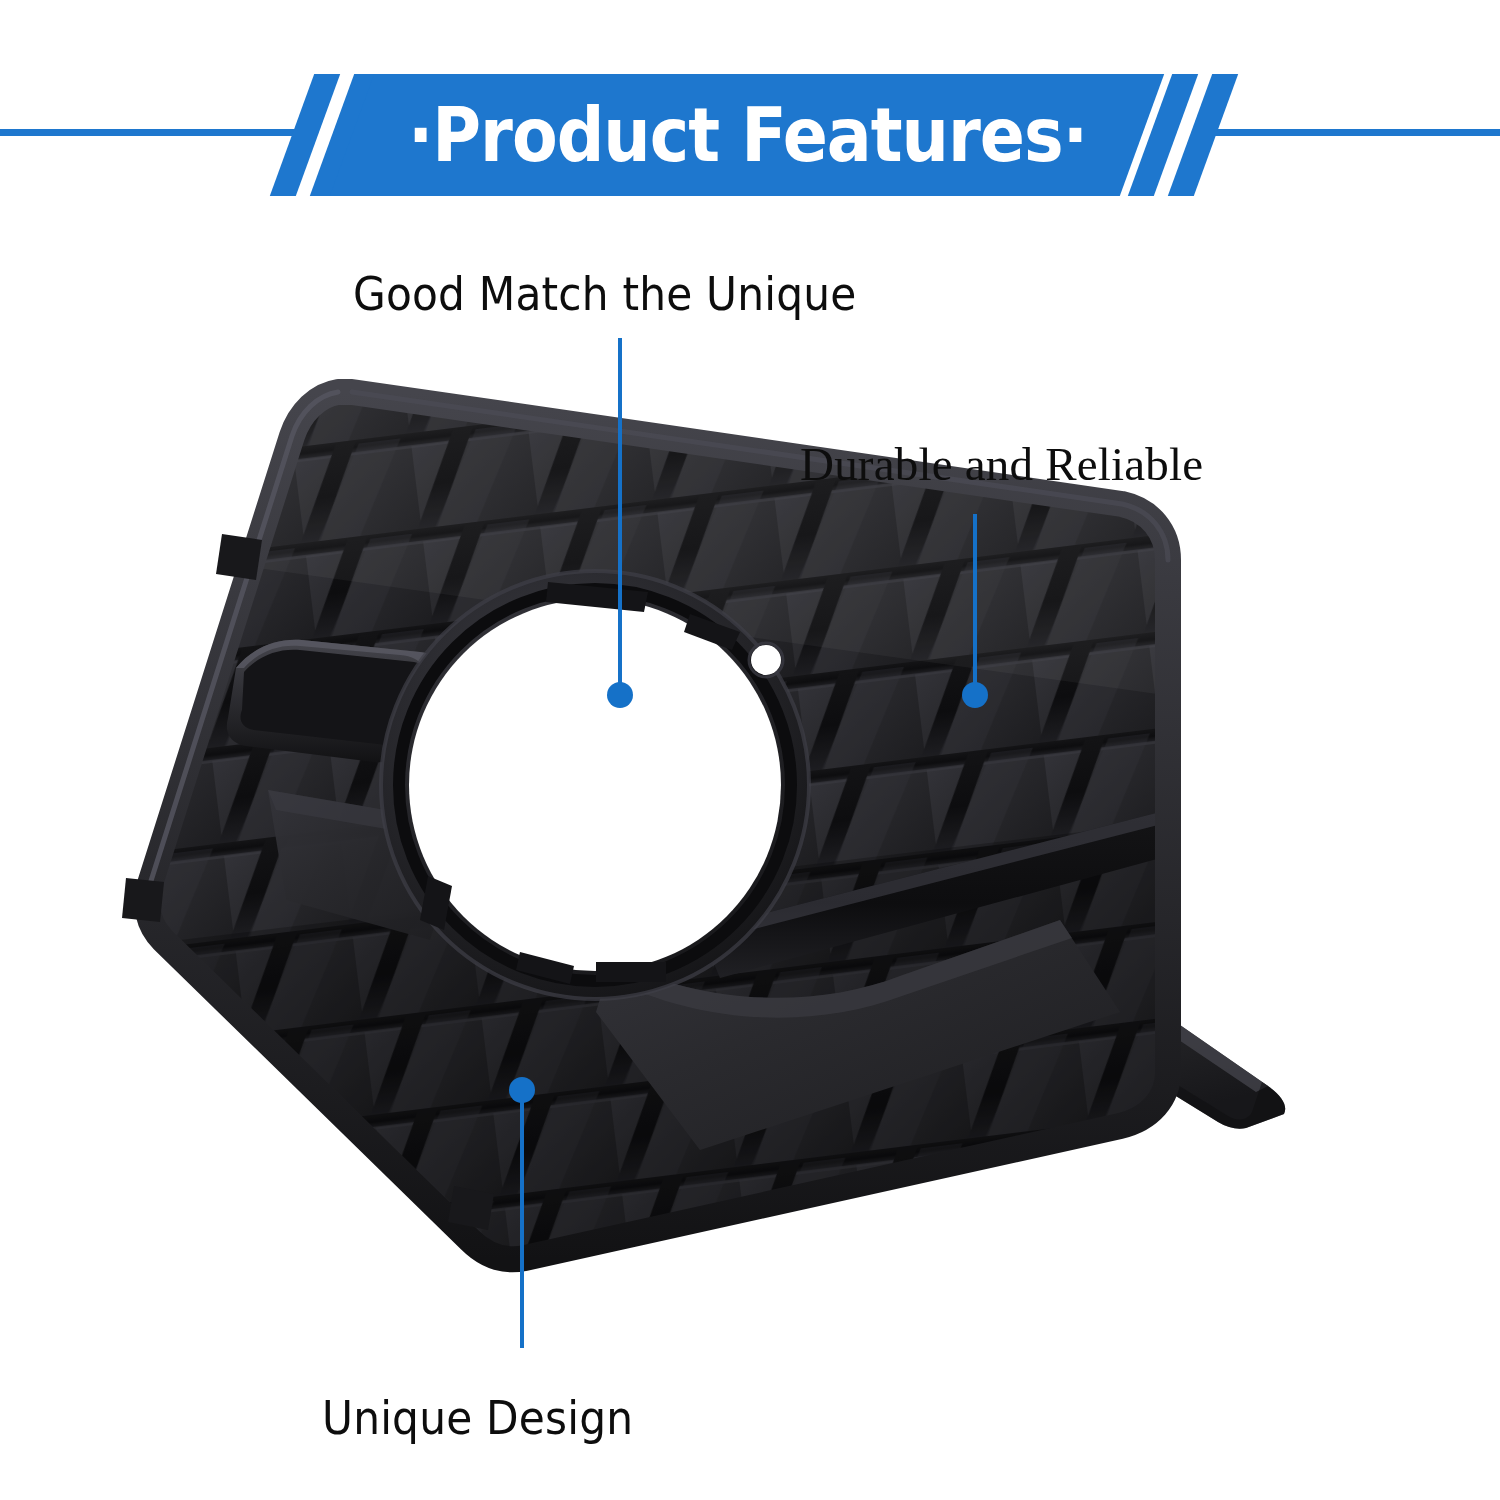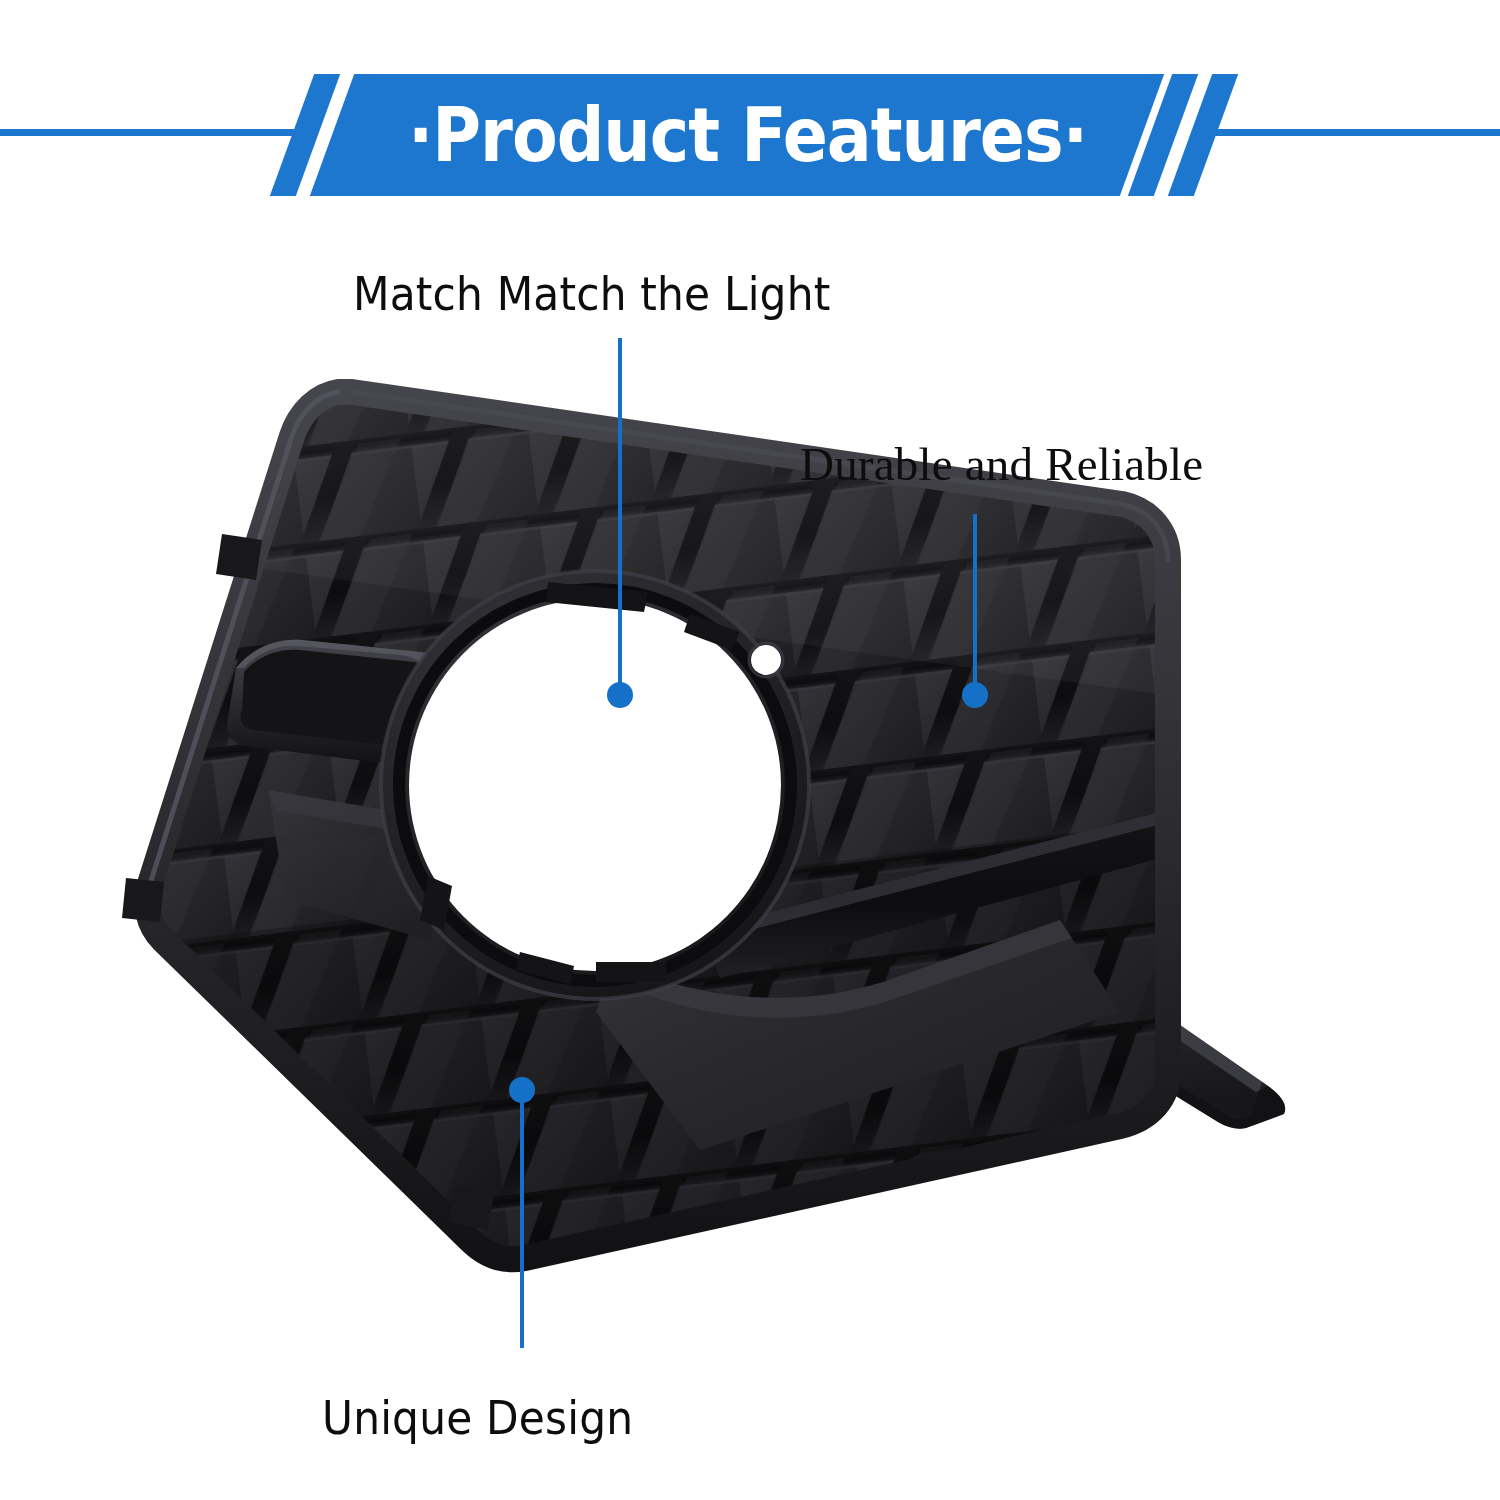--- a/index.html
+++ b/index.html
@@ -280,19 +280,19 @@
 
   <div class="leader" id="leader-top"></div>
   <div class="dot" id="dot-top"></div>
 
   <div class="leader" id="leader-right"></div>
   <div class="dot" id="dot-right"></div>
 
   <div class="leader" id="leader-bottom"></div>
   <div class="dot" id="dot-bottom"></div>
 
-  <div class="callout-label" id="lbl-top">Match Match the Light</div>
+  <div class="callout-label" id="lbl-top">Good Match the Unique</div>
 
   <div class="callout-label" id="lbl-right">Durable and Reliable</div>
 
   <div class="callout-label" id="lbl-bottom">Unique Design</div>
 
 </div>
 
 </body></html>

